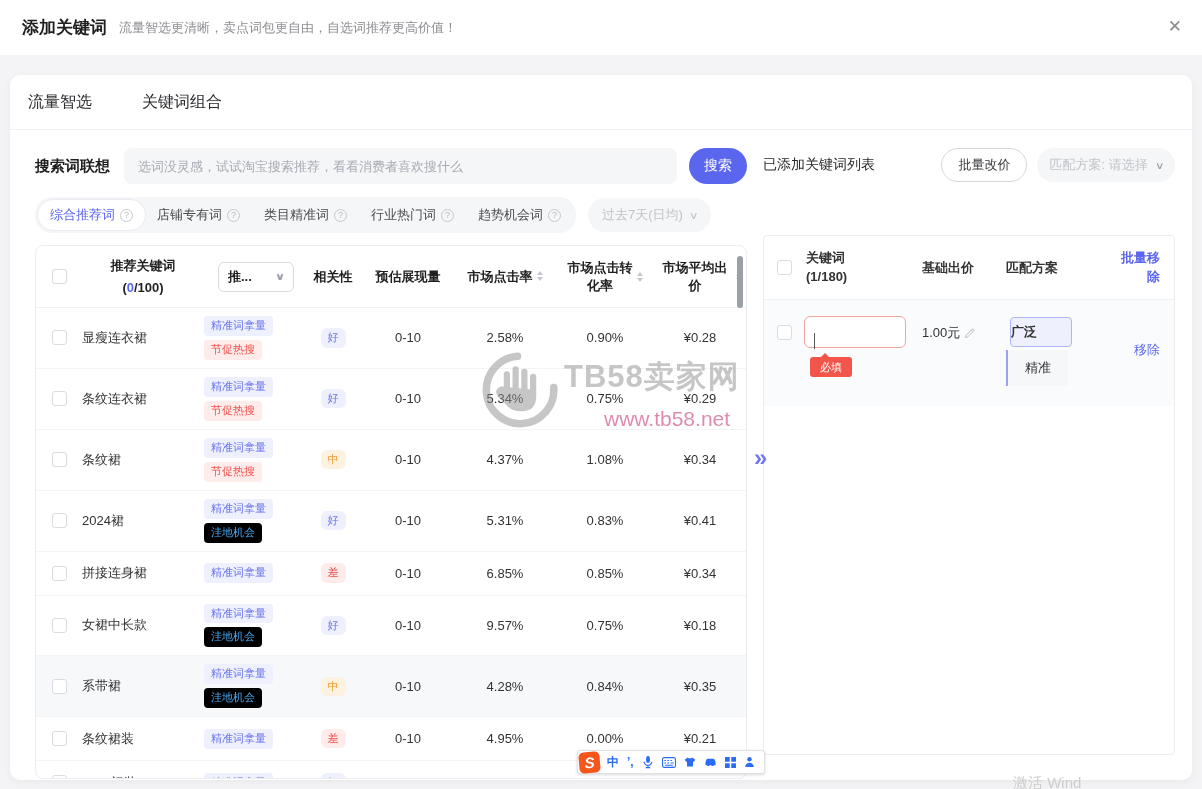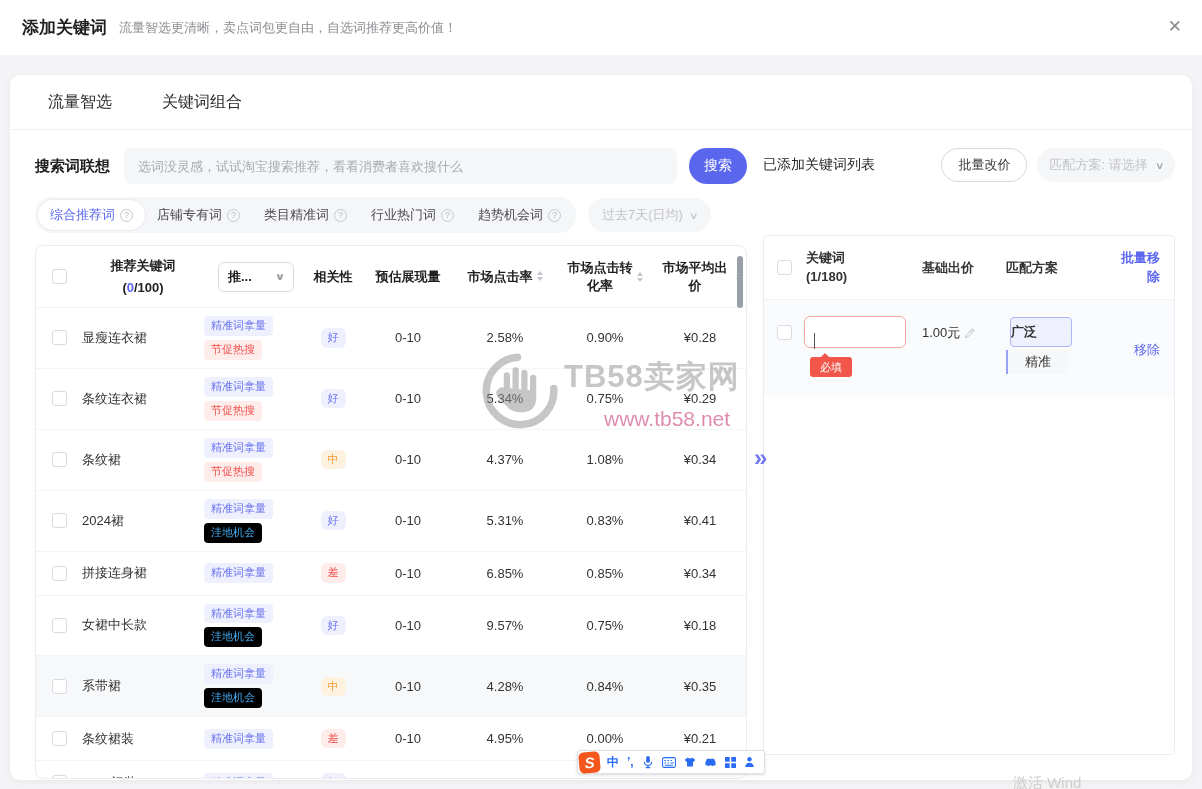--- a/index.html
+++ b/index.html
@@ -5,21 +5,21 @@
 *{margin:0;padding:0;box-sizing:border-box}
 body{width:1202px;height:789px;position:relative;overflow:hidden;background:#f4f4f6;
  font-family:"Liberation Sans","DejaVu Sans",sans-serif;color:#333;font-size:13px}
 
 .topbar{position:absolute;top:0;left:0;right:0;height:55px;background:#fff;display:flex;align-items:center;padding:0 22px}
 .title{font-size:17px;font-weight:bold;color:#1f1f1f}
 .subtitle{font-size:13px;color:#8e8e93;margin-left:12px}
 .close{position:absolute;right:20px;top:16px;font-size:17px;color:#8c8c8c;cursor:pointer}
 
 .panel{position:absolute;left:10px;right:10px;top:75px;height:705px;background:#fff;border-radius:10px;box-shadow:0 2px 10px rgba(0,0,0,.05)}
-.tabs{display:flex;gap:50px;padding:0 38px;height:55px;border-bottom:1px solid #f0f0f2}
+.tabs{display:flex;gap:50px;padding:0 18px;height:55px;border-bottom:1px solid #f0f0f2}
 .tab{font-size:16px;color:#2b2b2f;display:flex;align-items:center;border-bottom:3px solid transparent;padding-top:3px;cursor:pointer}
 .tab.active{color:#5b66ee;border-bottom-color:#5b66ee}
 .content{display:flex;position:relative;padding:18px 22px 0 25px}
 .left-col{width:712px;flex:none}
 .right-col{flex:1;margin-left:16px}
 .divider-chev{position:absolute;left:744px;top:316px;color:#6f79f0;font-size:24px;font-weight:bold;cursor:pointer;line-height:1}
 
 .search-row{display:flex;align-items:center}
 .search-label{font-size:15px;font-weight:bold;color:#1f1f1f;white-space:nowrap}
 .search-input{flex:1;margin-left:14px;height:36px;background:#f5f6f8;border:none;border-radius:8px;padding:0 14px;font-size:13px;color:#333;outline:none}
@@ -73,26 +73,26 @@
 .batch-remove{color:#5b66ee;text-align:right;line-height:1.45;width:42px;justify-self:end;cursor:pointer}
 .rrow{background:#fafbfc;padding:16px 14px 20px 0;align-items:start}
 .rrow .cb{margin-top:9px}
 .rinput-wrap{position:relative;width:102px}
 .rinput{width:102px;height:32px;border:1px solid #f2a6a1;border-radius:6px;background:#fff;padding:0 9px;outline:none;font-size:13px}
 .tcaret{position:absolute;left:10px;top:8px;width:1px;height:16px;background:#555}
 .req{display:inline-block;margin-top:9px;margin-left:6px;background:#f2564a;color:#fff;font-size:11px;padding:3px 10px;border-radius:3px;position:relative;line-height:1.3}
 .req::before{content:"";position:absolute;top:-4px;left:11px;border-left:4px solid transparent;border-right:4px solid transparent;border-bottom:4px solid #f2564a}
 .price{display:flex;align-items:center;gap:3px;margin-top:8px;font-size:13px;color:#333}
 .seg{display:flex;flex-direction:column;gap:3px;margin-top:1px}
-.seg-opt{font-size:13px;width:62px;color:#333;text-align:center;cursor:pointer;line-height:1.5;padding:2px 0}
+.seg-opt{font-size:13px;width:62px;color:#333;text-align:center;cursor:pointer;line-height:1.5;padding:8px 0}
 .seg-opt.sel{background:#eef0fe;border:1px solid #aeb7f5;border-radius:4px}
 .seg-opt.unsel{background:#f6f7f9;border-left:2px solid #99a2f2}
 .remove-link{color:#5b66ee;justify-self:end;margin-top:25px;cursor:pointer}
 
-.wm{position:absolute;left:480px;top:350px;display:flex;gap:4px;opacity:.5;pointer-events:none;align-items:center}
+.wm{position:absolute;left:480px;top:350px;display:flex;gap:4px;opacity:.5;pointer-events:none;align-items:flex-start}
 .wm-brand{font-size:31px;font-weight:bold;color:#8f8f8f;letter-spacing:1px;line-height:1.2;margin-top:8px}
 .wm-url{font-size:21px;color:#be185d;margin-top:12px;margin-left:40px}
 .ime{position:absolute;left:577px;top:750px;display:flex;align-items:center;gap:7px;background:#fff;border:1px solid #dfe1e5;border-radius:3px;box-shadow:0 1px 3px rgba(0,0,0,.15);padding:1px 9px 1px 1px;height:24px}
 .sogou{width:21px;height:21px;background:#f4561c;border-radius:5px;color:#fff;font-weight:bold;font-size:15px;font-style:italic;display:flex;align-items:center;justify-content:center;transform:rotate(-5deg);flex:none}
 .ime-t{color:#2a6df4;font-size:12px;font-weight:bold;line-height:1}
 .ime-i{display:flex;align-items:center}
 .act{position:absolute;left:1013px;top:774px;font-size:15px;color:#cdcdcd;white-space:nowrap}
 </style>
 </head>
 <body>

